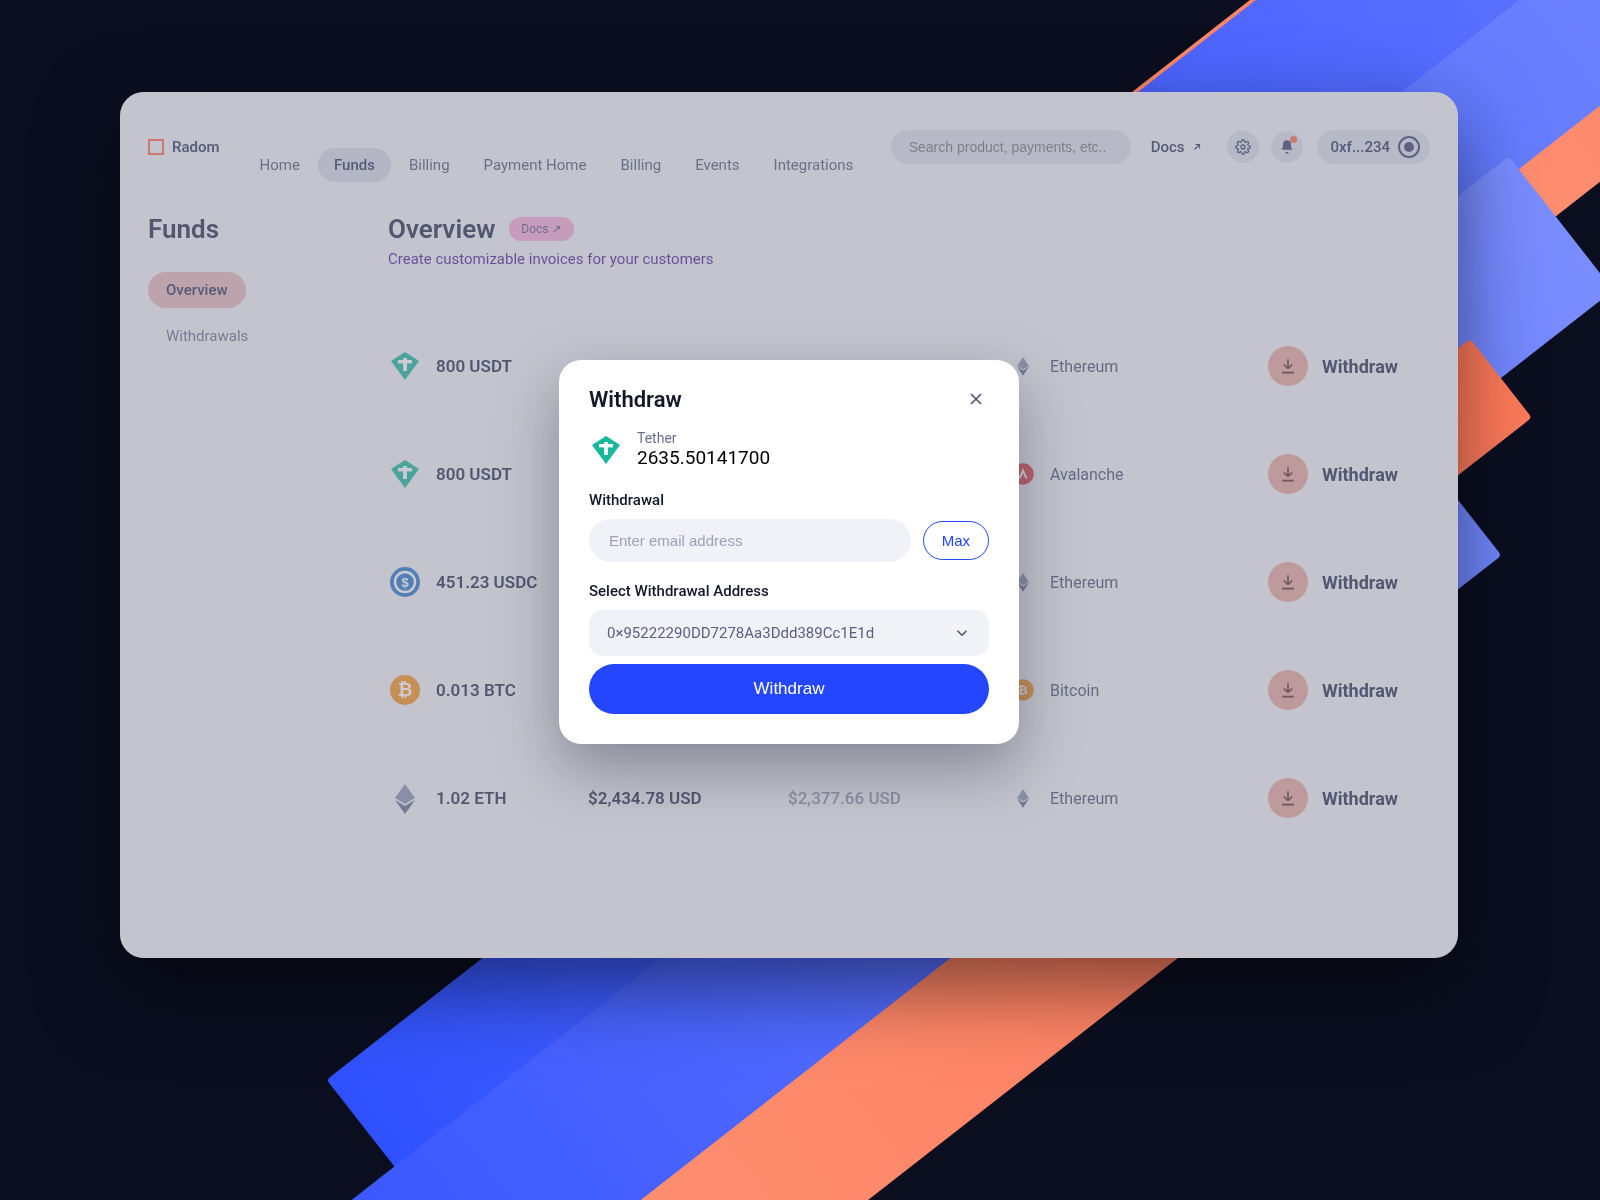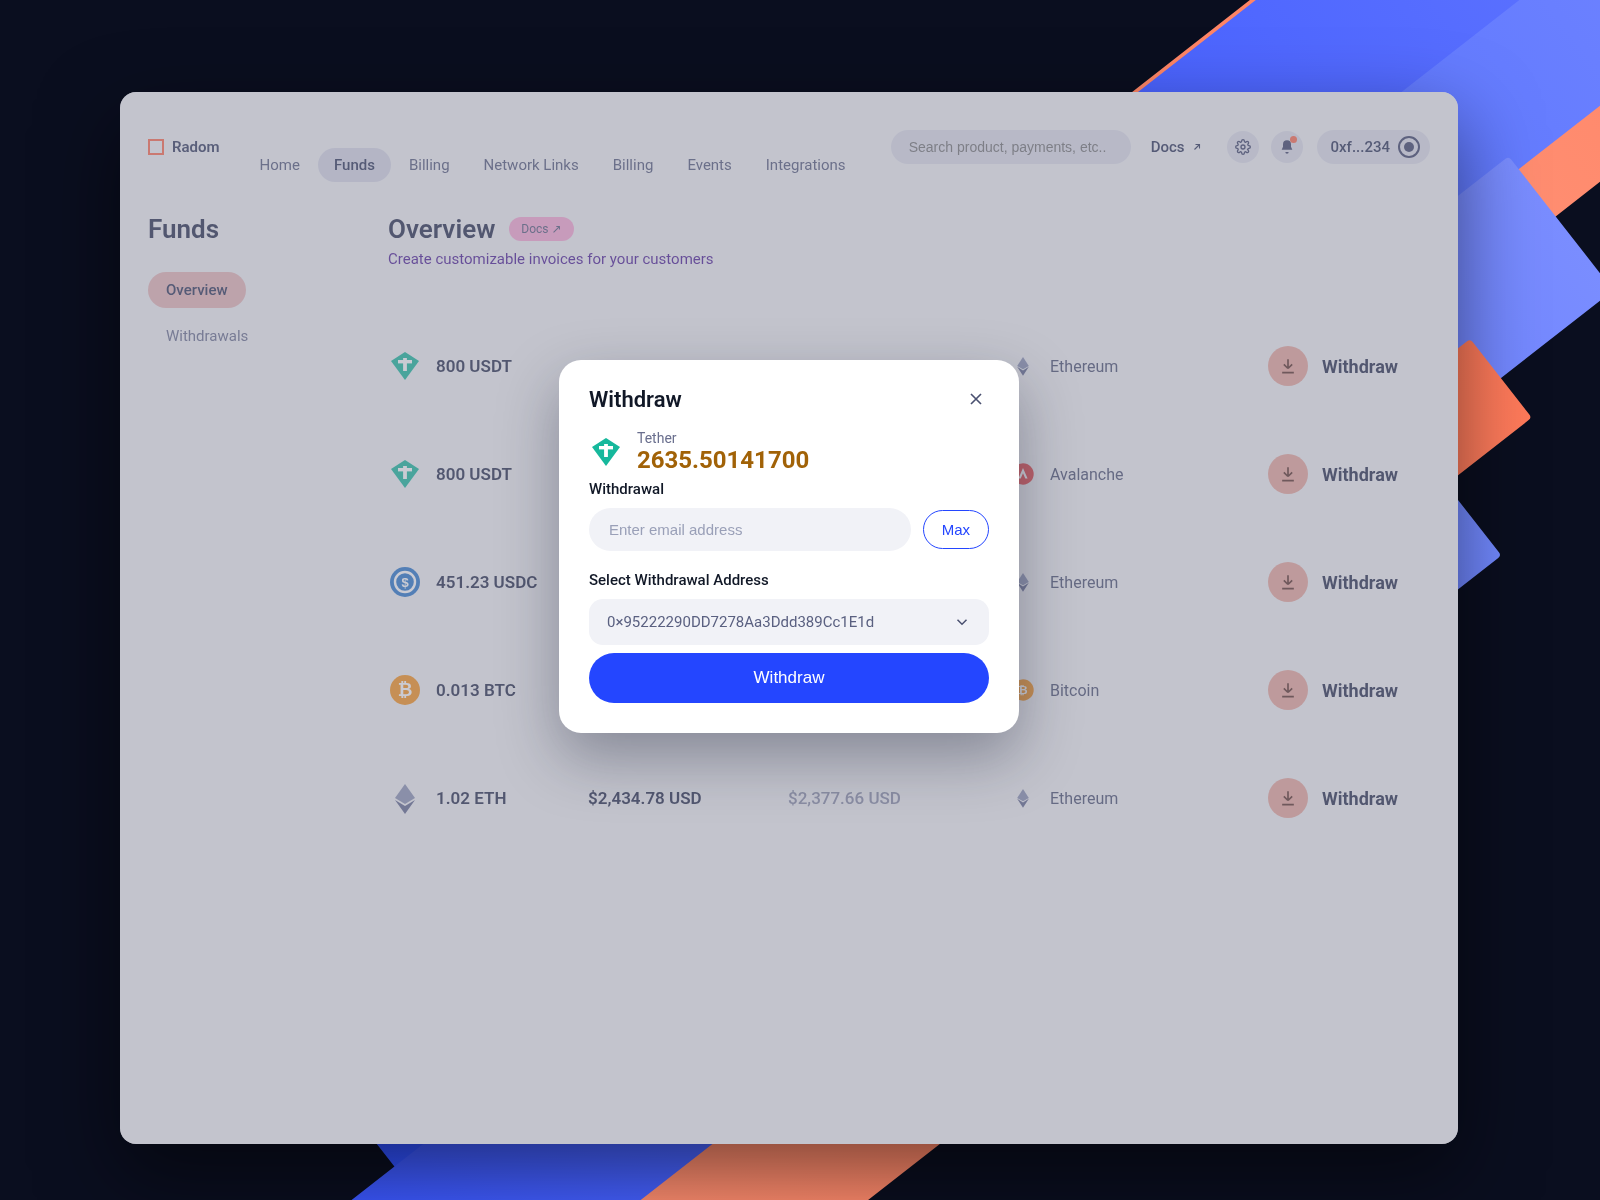--- a/index.html
+++ b/index.html
@@ -22,23 +22,23 @@
   .s5 { width: 1400px; height: 60px;  background: linear-gradient(90deg,#ffad94,#ff8a6d); right:-180px; top:520px; }
   .s6 { width: 1500px; height: 170px; background: linear-gradient(90deg,#3051ff,#7a8dff); right:-120px; top:600px; }
   .s7 { width: 1500px; height: 100px; background: linear-gradient(90deg,#ff9c80,#ff7a5a); right:-60px; top:790px; }
   .s8 { width: 1700px; height: 200px; background: linear-gradient(90deg,#2a48ff,#7289ff); right:-20px; top:900px; }
   .s9 { width: 1600px; height: 140px; background: linear-gradient(90deg,#ff9c80,#ff7a5a); right:20px; top:1110px; }
 
   
   .window {
     position: absolute;
     left: 120px; top: 92px;
-    width: 1338px; height: 1052px;
+    width: 1338px; height: 866px;
     background: #f2f2f5;
-    border-radius: 16px;
+    border-radius: 24px;
     box-shadow: 0 30px 80px rgba(0,0,0,.5);
     overflow: hidden;
   }
 
   
   .topbar {
     display: flex; align-items: center;
     padding: 20px 28px 14px;
     gap: 8px;
     font-size: 15px;
@@ -136,23 +136,23 @@
     padding-top: 268px;
   }
   .modal {
     width: 460px; background:#fff; border-radius:22px;
     padding: 26px 30px 30px;
     box-shadow: 0 24px 60px rgba(20,25,50,.35);
   }
   .modal-head{display:flex;align-items:center;justify-content:space-between;margin-bottom:18px;}
   .modal-head h3{font-size:22px;color:#111827;font-weight:600;}
   .close-x{width:26px;height:26px;cursor:pointer;color:#4a5070;display:flex;align-items:center;justify-content:center;}
-  .token-row{display:flex;align-items:center;gap:14px;margin-bottom:6px;}
+  .token-row{display:flex;align-items:center;gap:14px;margin-bottom:22px;}
   .token-name{color:#6a6f8e;font-size:14px;}
-  .token-amt{color:#a16207;font-size:24px;font-weight:700;}
+  .token-amt{color:#000000;font-size:19px;font-weight:400;}
   .field-label{color:#111827;font-size:15px;font-weight:500;margin-bottom:10px;}
   .field-row{display:flex;gap:12px;align-items:center;margin-bottom:20px;}
   .text-input{
     flex:1;border:none;background:#f1f2f7;border-radius:22px;
     padding:13px 20px;font-size:15px;color:#333;
   }
   .text-input::placeholder{color:#9aa0b8;}
   .max-btn{
     border:1.5px solid #2446ff;color:#2446ff;background:#fff;
     padding:10px 18px;border-radius:22px;font-size:15px;cursor:pointer;font-weight:500;
@@ -190,21 +190,21 @@
   <div class="topbar">
     <div class="brand">
       <span class="brand-mark"></span>
       <span>Radom</span>
     </div>
 
     <div id="nav-items" style="display:flex;gap:2px;margin-top:36px;">
         <div class="nav-item">Home</div>
         <div class="nav-item active">Funds</div>
         <div class="nav-item">Billing</div>
-        <div class="nav-item">Network Links</div>
+        <div class="nav-item">Payment Home</div>
         <div class="nav-item">Billing</div>
         <div class="nav-item">Events</div>
         <div class="nav-item">Integrations</div>
       </div>
 
     <div class="spacer"></div>
 
     <input class="search" placeholder="Search product, payments, etc.." style="">
 
     <div class="docs-link">

